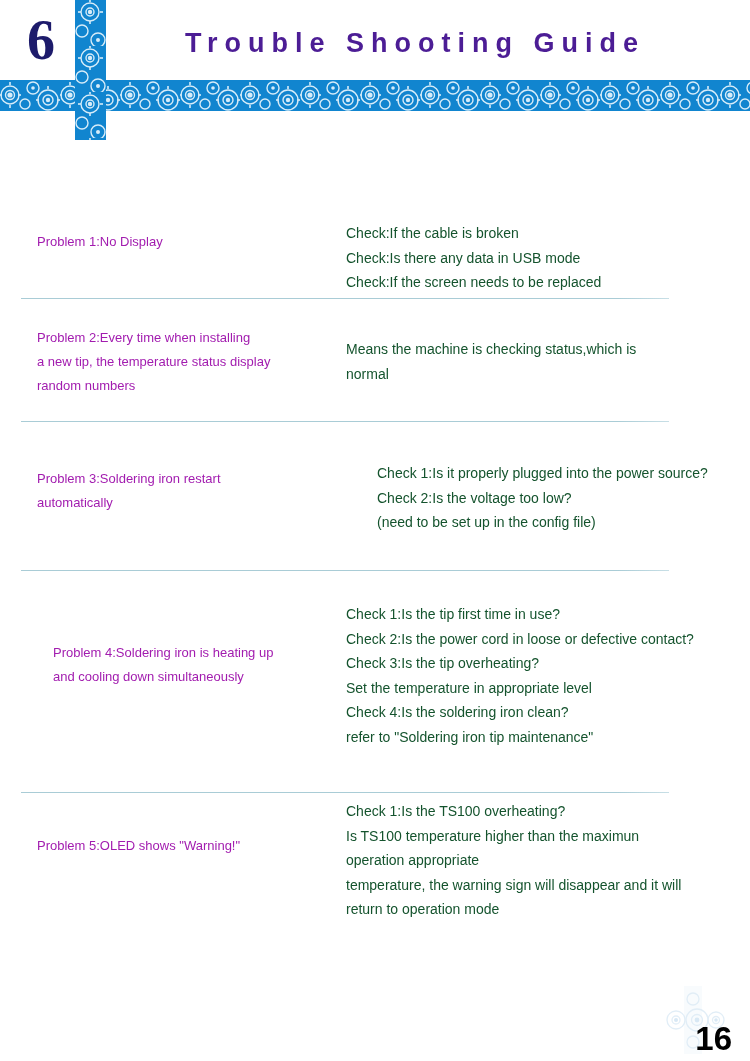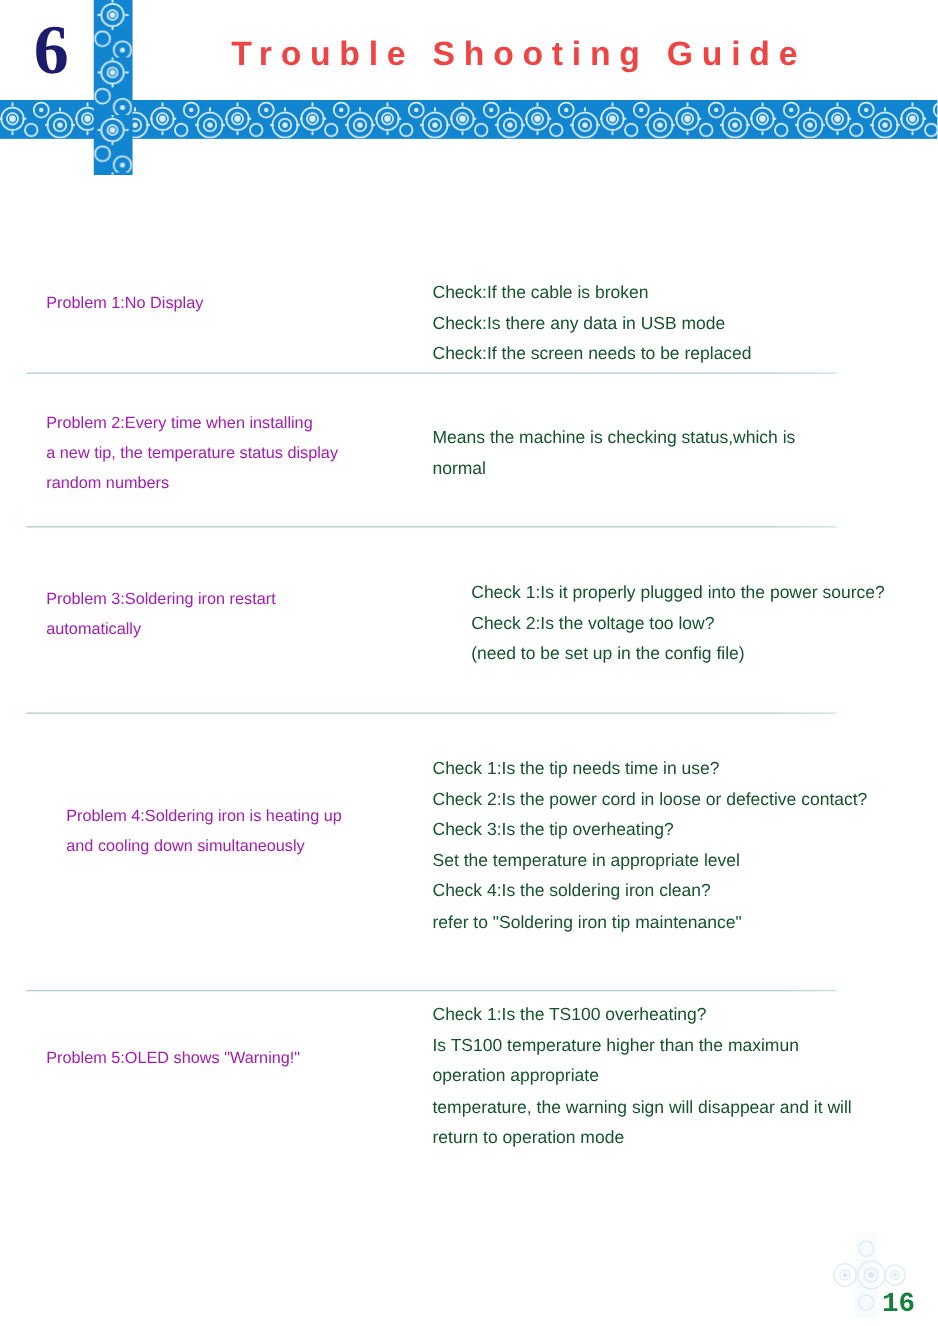--- a/index.html
+++ b/index.html
@@ -57,21 +57,21 @@
     line-height: 1;
     letter-spacing: 0px;
   }
 
   #header-title {
     position: absolute;
     left: 185px;
     top: 28px;
     font-size: 27px;
     font-weight: bold;
-    color: #ef4444;
+    color: #4c1d95;
     letter-spacing: 7px;
     white-space: nowrap;
   }
 
   
   #content {
     position: absolute;
     left: 0;
     top: 150px;
     width: 750px;
@@ -123,24 +123,24 @@
     right: 24px;
     bottom: 5px;
     width: 62px;
     height: 72px;
     opacity: 0.30;
   }
   #page-number {
     position: absolute;
     right: 18px;
     bottom: 6px;
-    font-size: 22px;
+    font-size: 33px;
     font-weight: bold;
-    color: #15803d;
-    font-family: Liberation Mono, monospace;
+    color: #000000;
+    font-family: Liberation Sans, sans-serif;
     line-height: 1;
   }
 </style>
 </head>
 <body>
 
 <div id="header">
 
   <div class="gear-band-h">
     <svg class="gear-svg" width="750" height="31" viewBox="0 0 750 31" aria-hidden="true">
@@ -243,21 +243,21 @@
         <div class="answer-line">(need to be set up in the config file)</div>
       </div>
       <div class="divider" style="top: 420px;"></div>
     </div>
     <div class="section" style="top: 0px;">
       <div class="problem-label" style="top: 491px; margin-left: 16px;">
         <div class="problem-line">Problem 4:Soldering iron is heating up</div>
         <div class="problem-line">and cooling down simultaneously</div>
       </div>
       <div class="answer-block" style="top: 452px;">
-        <div class="answer-line">Check 1:Is the tip needs time in use?</div>
+        <div class="answer-line">Check 1:Is the tip first time in use?</div>
         <div class="answer-line">Check 2:Is the power cord in loose or defective contact?</div>
         <div class="answer-line">Check 3:Is the tip overheating?</div>
         <div class="answer-line">Set the temperature  in appropriate level</div>
         <div class="answer-line">Check 4:Is the soldering iron clean?</div>
         <div class="answer-line">refer to "Soldering iron tip maintenance"</div>
       </div>
       <div class="divider" style="top: 642px;"></div>
     </div>
     <div class="section" style="top: 0px;">
       <div class="problem-label" style="top: 684px;">

